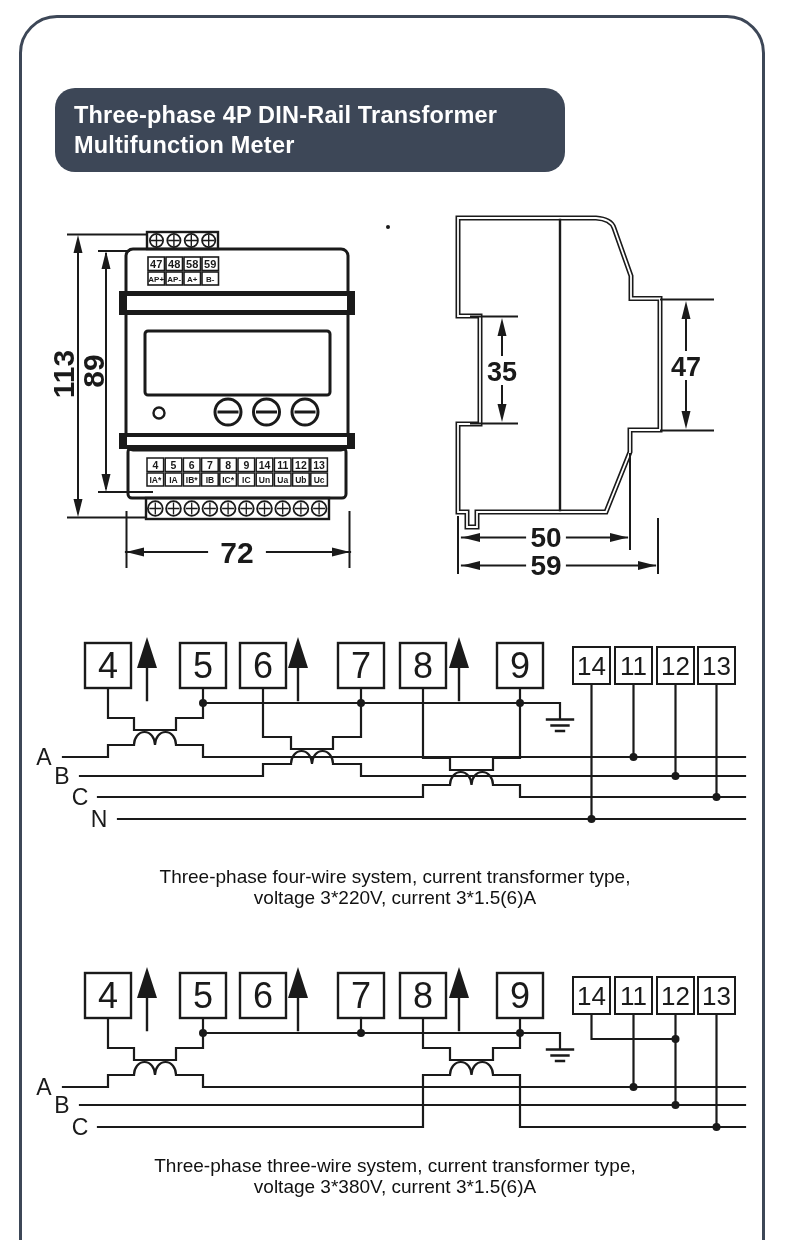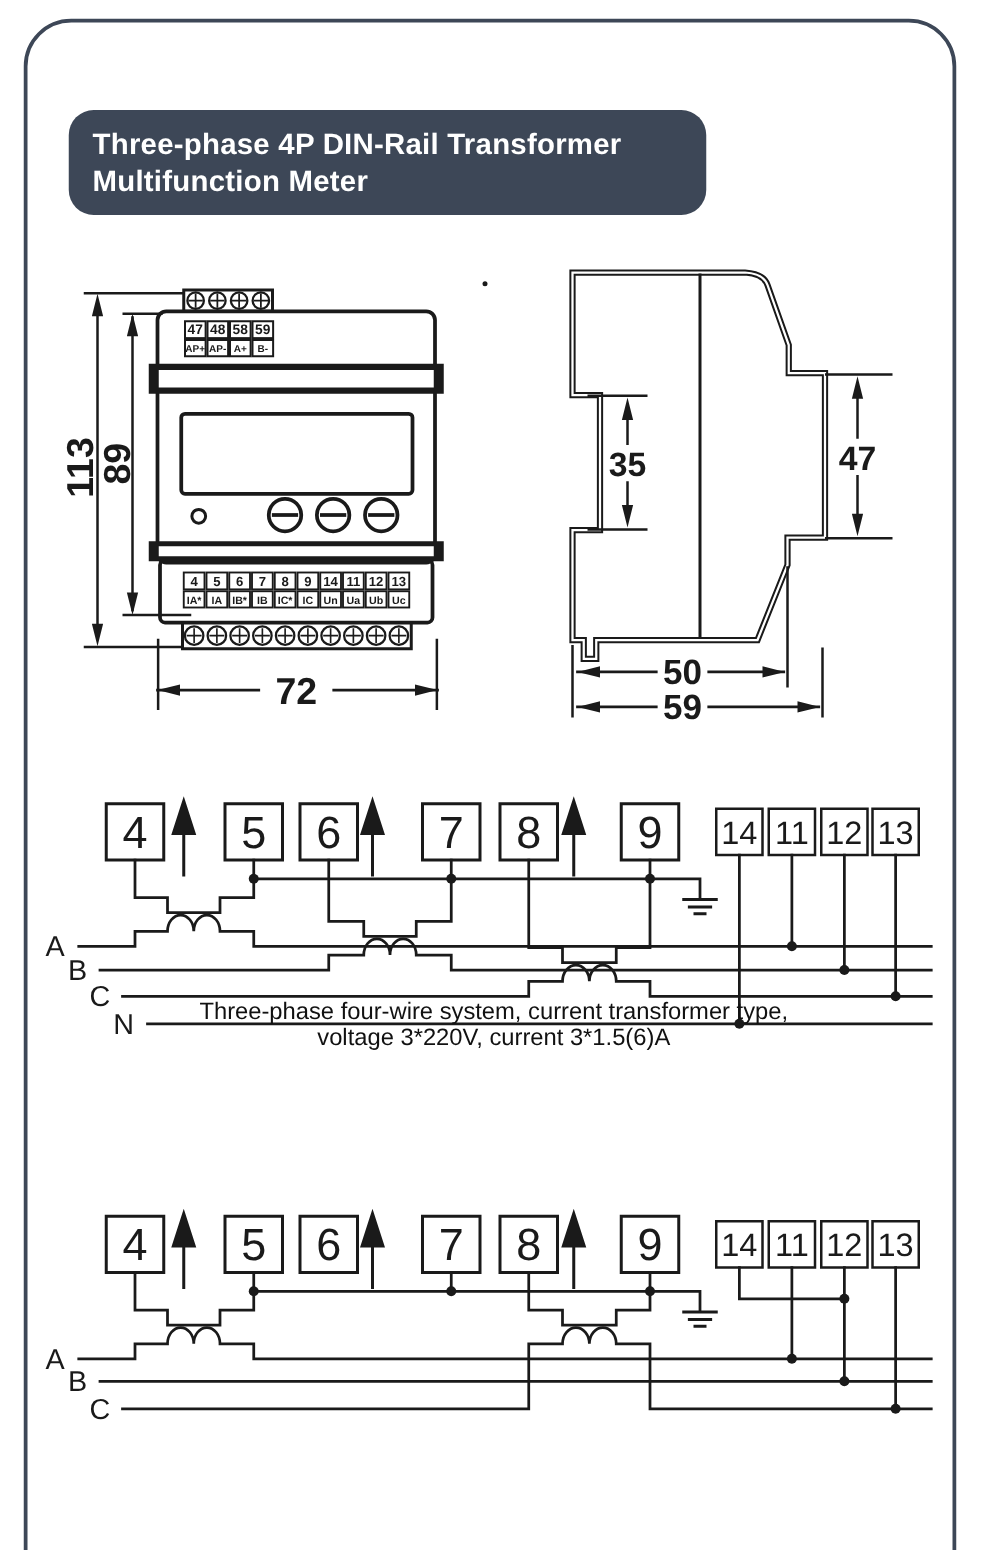--- a/index.html
+++ b/index.html
@@ -6,21 +6,21 @@
   #page{position:relative;width:790px;height:1240px;background:#fff;overflow:hidden;
         font-family:"Liberation Sans","DejaVu Sans",sans-serif;}
   #frame{position:absolute;left:19px;top:15px;width:740px;height:1290px;
          border:3px solid #3d4757;border-radius:38px;}
   #banner{position:absolute;left:55px;top:88px;width:510px;height:84px;background:#3d4757;
           color:#fff;font-weight:bold;font-size:23.5px;line-height:30px;
           padding:12px 0 0 19px;box-sizing:border-box;letter-spacing:0.2px;border-radius:20px;}
   svg{position:absolute;left:0;top:0;}
   .caption{position:absolute;left:20px;width:750px;text-align:center;color:#111;
            font-size:19px;line-height:21px;}
-  .cap1{top:799px;} .cap2{top:1155px;}
+  .cap1{top:866px;} .cap2{top:1155px;}
   text{font-family:"Liberation Sans","DejaVu Sans",sans-serif;fill:#1a1a1a;}
   .dim{font-weight:bold;}
 </style>
 </head>
 <body>
 
 <div id="page">
   <div id="frame"></div>
 
   <div id="banner">
@@ -317,13 +317,17 @@
         <text x="546" y="547" font-size="28">50</text>
         <text x="546" y="575" font-size="28">59</text>
       </g>
     </g>
   </svg>
 
   <div class="caption cap1">
     <div>Three-phase four-wire system, current transformer type,</div>
     <div>voltage 3*220V, current 3*1.5(6)A</div>
   </div>
+  <div class="caption cap2">
+    <div>Three-phase three-wire system, current transformer type,</div>
+    <div>voltage 3*380V, current 3*1.5(6)A</div>
+  </div>
 </div>
 
 </body></html>

